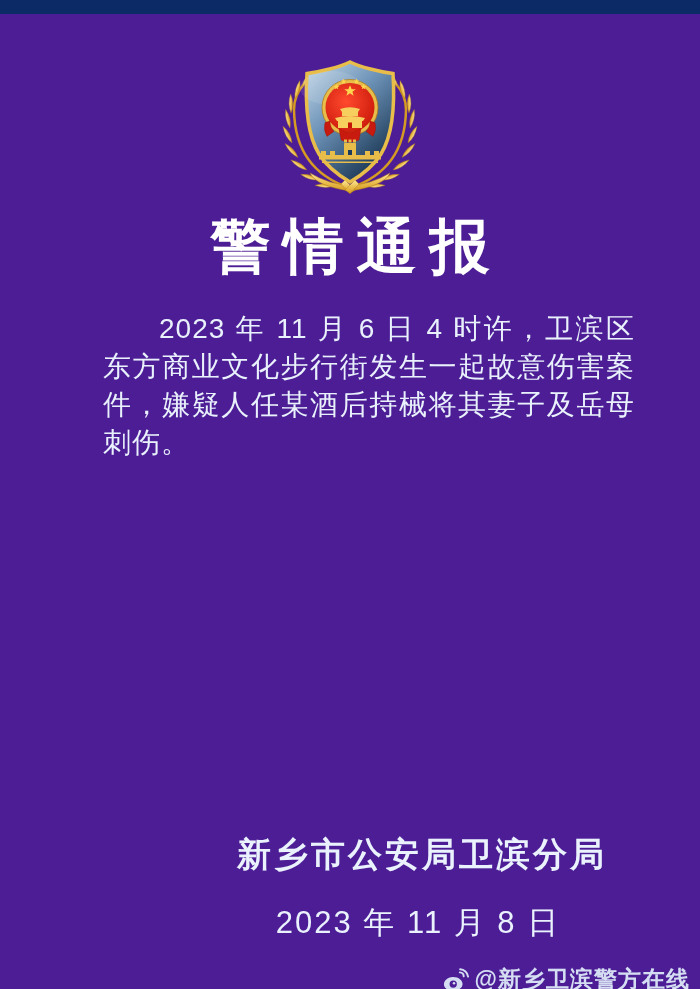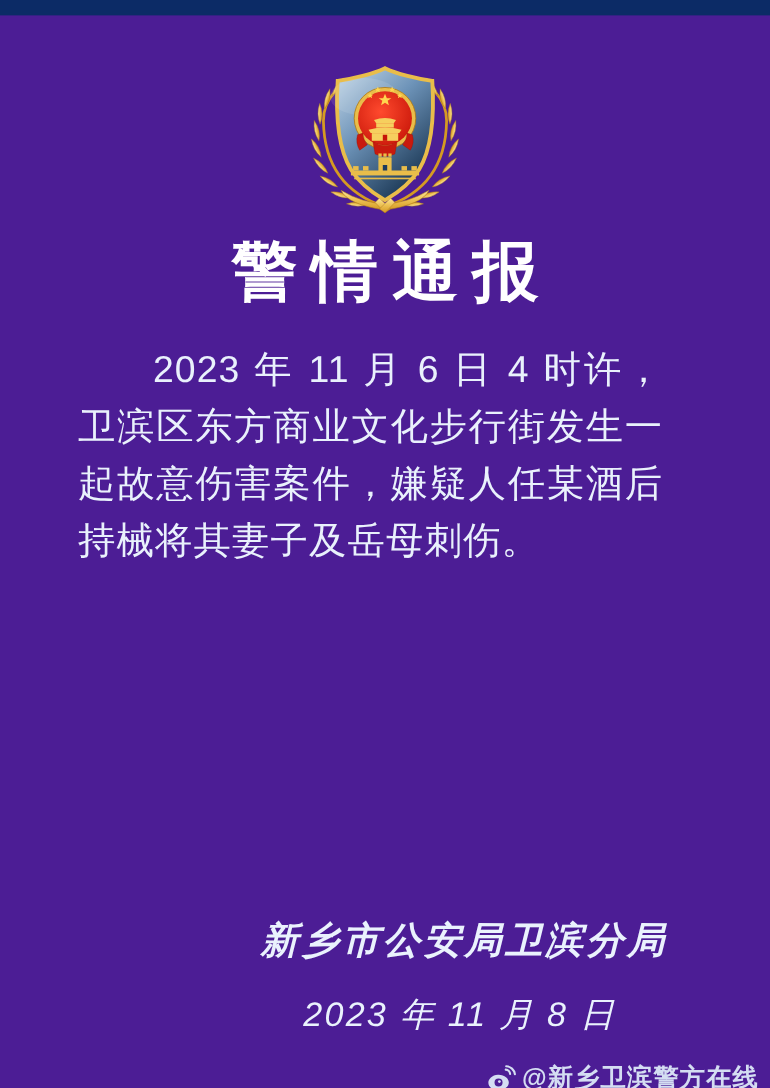--- a/index.html
+++ b/index.html
@@ -34,40 +34,39 @@
     text-align: center;
     font-size: 60px;
     font-weight: 700;
     letter-spacing: 13px;
     text-indent: 13px;
     color: #ffffff;
   }
   .body-text {
     position: absolute;
     top: 296px;
-    left: 71px;
+    left: 103px;
     width: 532px;
     color: #e9f1fc;
-    font-size: 34px;
-    line-height: 52px;
+    font-size: 28px;
+    line-height: 38px;
     font-weight: 500;
     letter-spacing: 1px;
     text-align: justify;
   }
   .body-text p {
     margin: 0;
     text-indent: 2em;
   }
   .signature {
     position: absolute;
     top: 818px;
     left: 0;
     width: 100%;
     color: #eaf2fd;
-    font-style: italic;
   }
   .signature .issuer {
     text-align: center;
     font-size: 34px;
     font-weight: 600;
     letter-spacing: 3px;
     transform: translateX(72px);
   }
   .signature .issue-date {
     margin-top: 24px;

